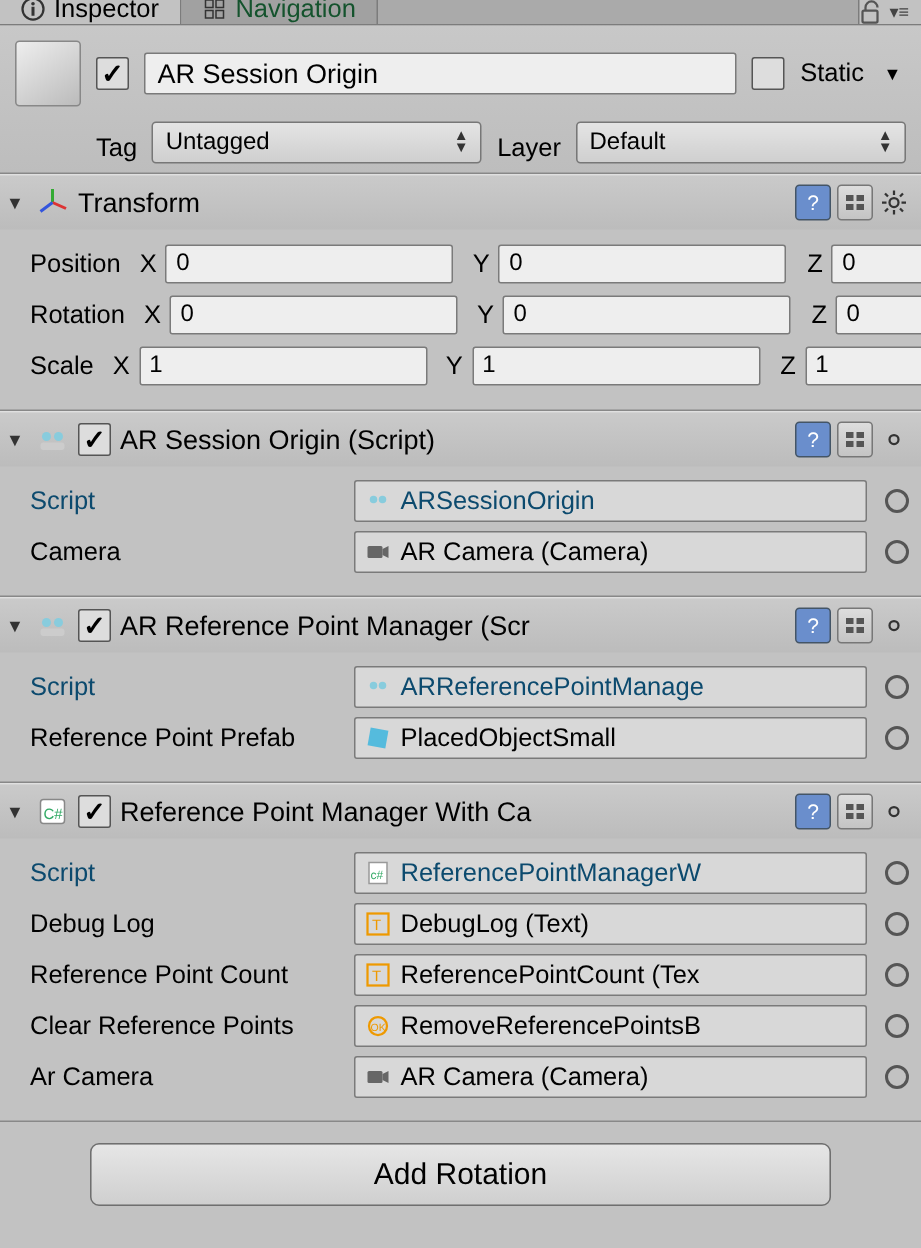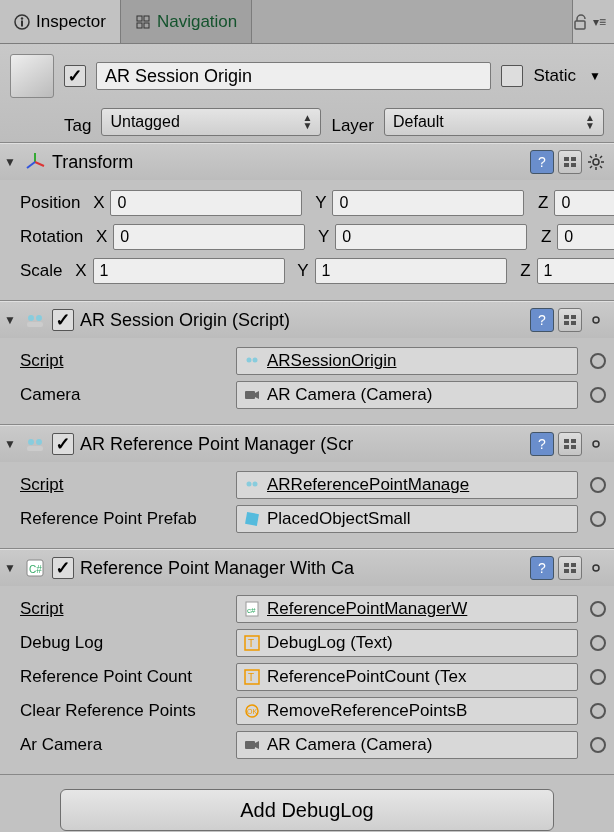--- a/index.html
+++ b/index.html
@@ -1,20 +1,20 @@
 <!DOCTYPE html>
 <html><head>
 <meta charset="utf-8">
 <style>
 * { box-sizing: border-box; margin: 0; padding: 0; font-family: "Lucida Grande", "Segoe UI", Arial, sans-serif; }
 body { width: 614px; height: 832px; background: #c2c2c2; font-size: 17px; color: #000; overflow: hidden; }
 .panel { background: #c2c2c2; }
 
 
-.tabs { display: flex; height: 44px; border-bottom: 1px solid #7c7c7c; background: #aaa; }
+.tabs { display: flex; height: 17px; border-bottom: 1px solid #7c7c7c; background: #aaa; align-items: flex-end; }
 .tab { display: flex; align-items: center; gap: 6px; padding: 0 14px; border-right: 1px solid #7c7c7c; background: #c2c2c2; cursor: default; }
 .tab.inactive { background: #a1a1a1; color: #14532d; }
 .tab-icon { width: 16px; height: 16px; display: inline-flex; align-items: center; justify-content: center; }
 .tabs-right { margin-left: auto; display: flex; align-items: center; gap: 6px; padding-right: 8px; background:#c2c2c2; border-left:1px solid #7c7c7c;}
 .lock-icon svg, .tab-icon svg { display:block; }
 
 
 .header { padding: 10px 10px 6px 10px; border-bottom: 1px solid #888; background: linear-gradient(#c8c8c8,#bdbdbd); }
 .hdr-row1 { display: flex; align-items: center; gap: 10px; }
 .cube { width: 44px; height: 44px; background: linear-gradient(145deg,#eee,#bbb); border:1px solid #888; border-radius:3px; }
@@ -34,21 +34,21 @@
 .fold { width:14px; font-size:12px; color:#333; cursor:default;}
 .comp-icon { width:22px; height:22px; display:inline-flex; align-items:center; justify-content:center;}
 .comp-title { font-weight: normal; font-size: 18px; flex:1; overflow:hidden; white-space:nowrap;}
 .comp-btns { display:flex; gap:4px; align-items:center;}
 .sqbtn { width:24px; height:24px; border:1px solid #777; background:linear-gradient(#ddd,#c4c4c4); border-radius:3px; display:inline-flex; align-items:center; justify-content:center; font-size:14px;}
 .gear { width:20px; height:20px; display:inline-flex; align-items:center; justify-content:center;}
 
 .comp-body { padding: 4px 8px 10px 20px; }
 .row { display:flex; align-items:center; gap:6px; margin:4px 0; min-height:30px;}
 .row .lbl { width: 210px; font-size:17px; }
-.row.disabled .lbl, .row.disabled .objfield { color:#000000;text-decoration:underline; }
+.row.disabled .lbl, .row.disabled .objfield { color:#0c4a6e; }
 .xyz { display:flex; gap:6px; flex:1; align-items:center;}
 .xyz .axlbl { width:18px; text-align:right; font-size:17px; }
 .numfield { flex:1; min-width: 50px; height:26px; background:#eee; border:1px solid #7a7a7a; padding:0 6px; font-size:16px; border-radius:2px;}
 .objfield { flex:1; height:28px; background:#d8d8d8; border:1px solid #7a7a7a; border-radius:2px; display:flex; align-items:center; padding:0 6px; gap:6px; font-size:17px; overflow:hidden; white-space:nowrap;}
 .objfield .oicon { width:18px; height:18px; display:inline-flex; align-items:center; justify-content:center; flex-shrink:0;}
 .circ { width:16px; height:16px; border:2px solid #555; border-radius:50%; margin-left:6px; flex-shrink:0;}
 
 
 .addwrap { padding: 14px 60px; }
 .addbtn { width:100%; height:42px; background:linear-gradient(#e6e6e6,#cfcfcf); border:1px solid #6f6f6f; border-radius:6px; font-size:20px;}
@@ -400,16 +400,16 @@
               </svg>
             </span>
           <span>AR Camera (Camera)</span>
         </div>
         <span class="circ"></span>
       </div>
     </div>
   </div>
 
   <div class="addwrap">
-    <button class="addbtn">Add DebugLog</button>
+    <button class="addbtn">Add Rotation</button>
   </div>
 
 </div>
 
 </body></html>

